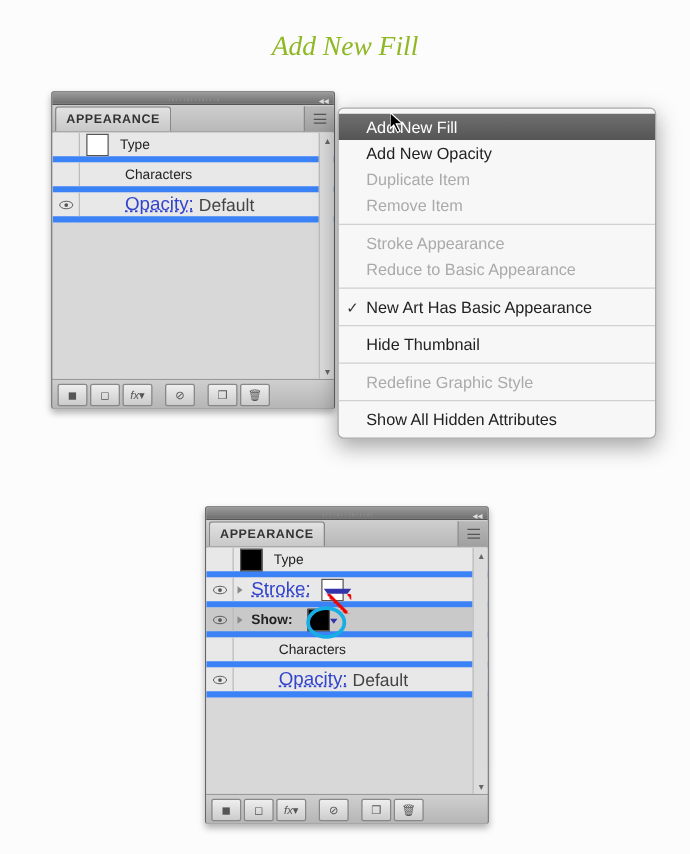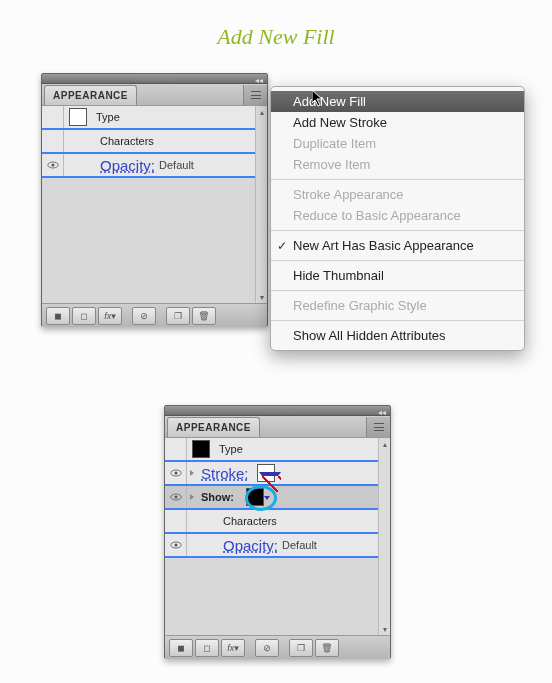--- a/index.html
+++ b/index.html
@@ -77,21 +77,21 @@
     display:flex; align-items:center; justify-content:center;
   }
   .hamburger { width:10px;height:8px;display:flex;flex-direction:column;justify-content:space-between; }
   .hamburger span { height:1px;background:#555;display:block; }
 
   .panel-body { background:#d8d8d8; height: 197px; position:relative; overflow:hidden; }
   .row {
     display:flex; align-items:center;
     height: 24px;
     background:#e8e8e8;
-    border-bottom:2px solid #3b82f6;
+    border-bottom:5px solid #3b82f6;
   }
   .row.indented .label-area { padding-left: 36px; }
   .row.fill-selected { background:#c9c9c9; }
   .row .eye {
     width:22px; height:100%;
     display:flex;align-items:center;justify-content:center;
     border-right:1px solid #bbb;
   }
   .row .eye svg { width:12px;height:8px; }
   .row .disclosure {
@@ -111,21 +111,21 @@
     content:""; display:block;width:100%;height:100%;
     background:linear-gradient(to top right, transparent 45%, #e00 45%, #e00 55%, transparent 55%);
   }
   .swatch.dd { position:relative; }
   .swatch.dd::after {
     content:""; position:absolute; right:-7px; top:7px;
     border-top:4px solid #33a; border-left:3px solid transparent; border-right:3px solid transparent;
   }
   .label-area { flex:1; display:flex; align-items:center; gap:4px; padding-left:4px; }
   .prop-link { color:#3344cc; text-decoration: underline dotted; font-size:15px; }
-  .prop-val  { color:#444; font-size:11px; }
+  .prop-val  { color:#444; font-size:14px; }
   .plain-label { font-size:11px; color:#222; }
 
   .panel-footer {
     height: 24px;
     background: linear-gradient(#cfcfcf,#b5b5b5);
     border-top:1px solid #999;
     display:flex; align-items:center; gap:2px; padding:0 4px;
   }
   .ficon {
     width:24px;height:18px;border:1px solid #888;border-radius:2px;
@@ -248,21 +248,21 @@
     <div class="ficon sep"></div>
     <div class="ficon">⊘</div>
     <div class="ficon sep"></div>
     <div class="ficon">❐</div>
     <div class="ficon">🗑</div>
   </div>
 </div>
 
 <div class="menu">
   <div class="mi highlighted">Add New Fill</div>
-  <div class="mi">Add New Stroke</div>
+  <div class="mi">Add New Opacity</div>
   <div class="mi disabled">Duplicate Item</div>
   <div class="mi disabled">Remove Item</div>
   <hr>
   <div class="mi disabled">Stroke Appearance</div>
   <div class="mi disabled">Reduce to Basic Appearance</div>
   <hr>
   <div class="mi checked">New Art Has Basic Appearance</div>
   <hr>
   <div class="mi">Hide Thumbnail</div>
   <hr>

